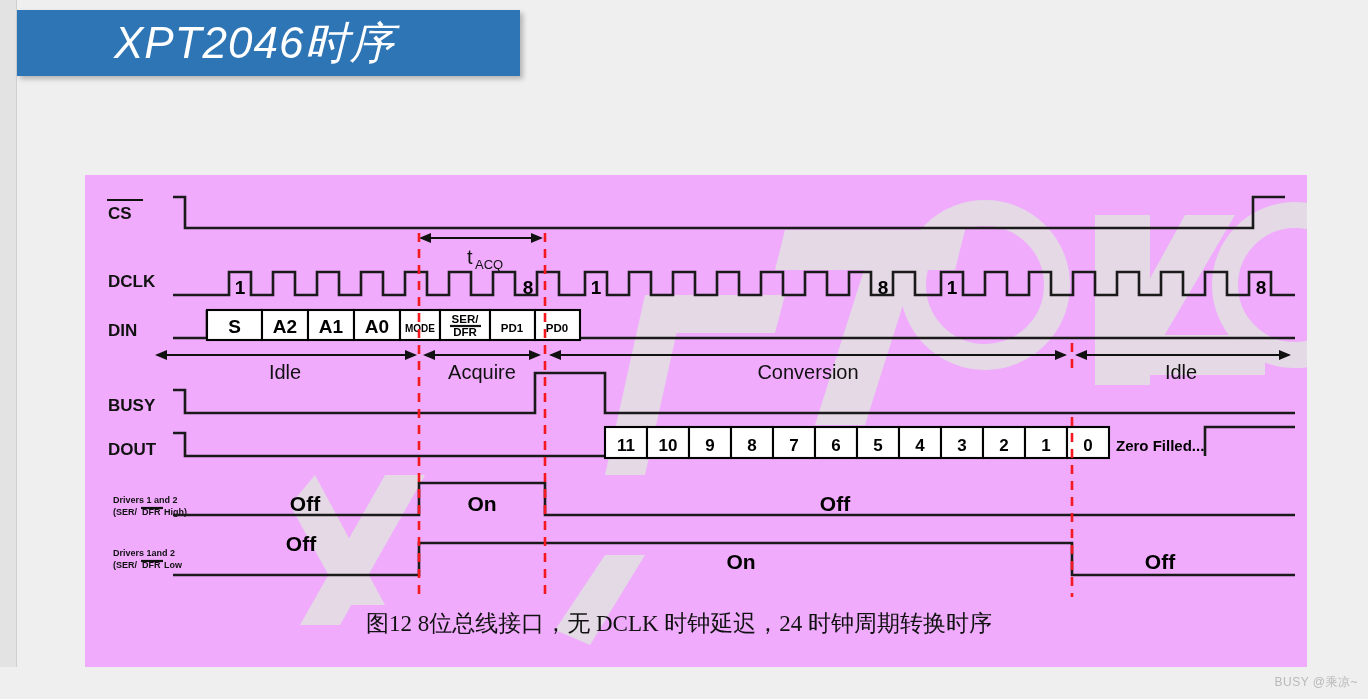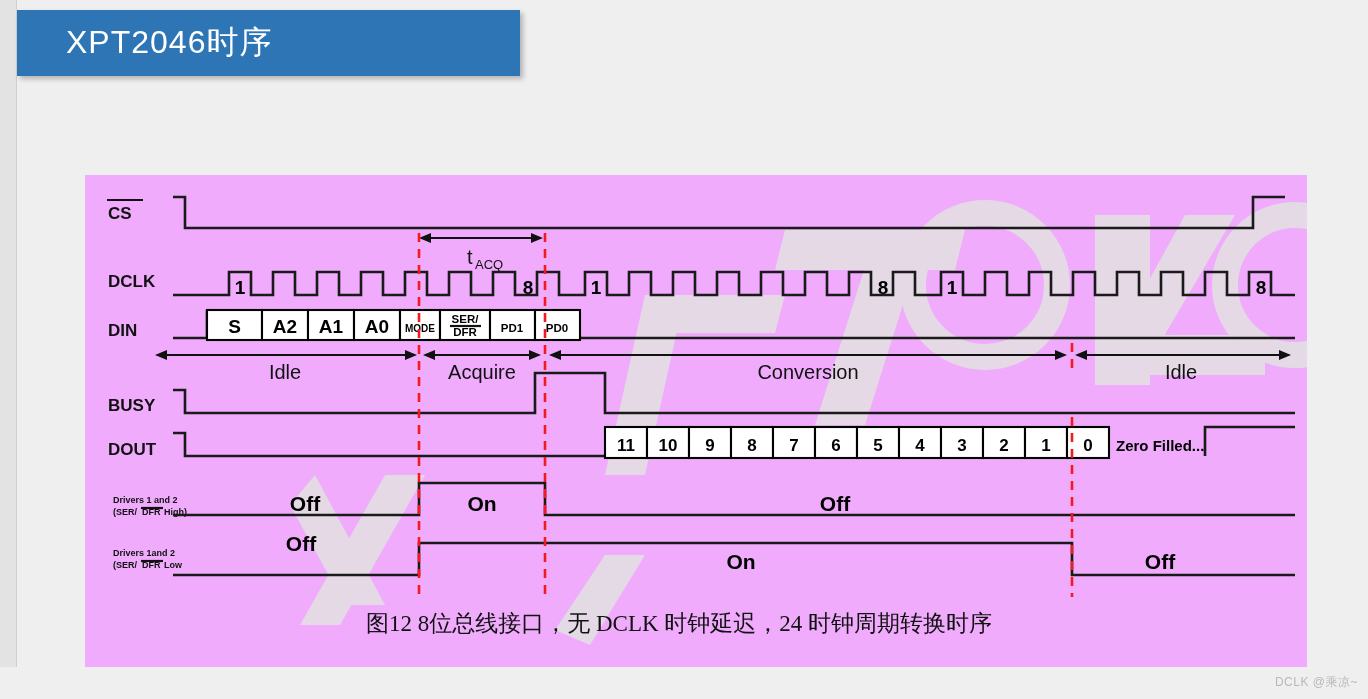--- a/index.html
+++ b/index.html
@@ -29,26 +29,27 @@
     top: 10px;
     width: 503px;
     height: 66px;
     background: #2e75b6;
     box-shadow: 3px 3px 5px rgba(0,0,0,0.25);
     display: flex;
     align-items: center;
   }
   #title-text {
     color: #ffffff;
-    font-size: 32px;
+    font-size: 44px;
     font-weight: 400;
     letter-spacing: 1px;
-    margin-left: 49px;
+    margin-left: 97px;
     white-space: nowrap;
     font-family: "Liberation Sans", sans-serif;
+    font-style: italic;
   }
   
   #figure-canvas {
     position: absolute;
     left: 85px;
     top: 175px;
     width: 1222px;
     height: 492px;
     background: #f0abfc;
     overflow: hidden;
@@ -375,13 +376,13 @@
   <line class="dash-red" x1="334" y1="58" x2="334" y2="422"></line>
   <line class="dash-red" x1="460" y1="58" x2="460" y2="422"></line>
   <line class="dash-red" x1="987" y1="242" x2="987" y2="422"></line>
   <line class="dash-red" x1="987" y1="168" x2="987" y2="196"></line>
 
   <text class="caption-text" x="594" y="456">图12 8位总线接口，无 DCLK 时钟延迟，24 时钟周期转换时序</text>
 </svg>
 </div>
 
 <div id="bottom-strip"></div>
-<div id="csdn-watermark">DCLK @乘凉~</div>
+<div id="csdn-watermark">BUSY @乘凉~</div>
 
 </body></html>

